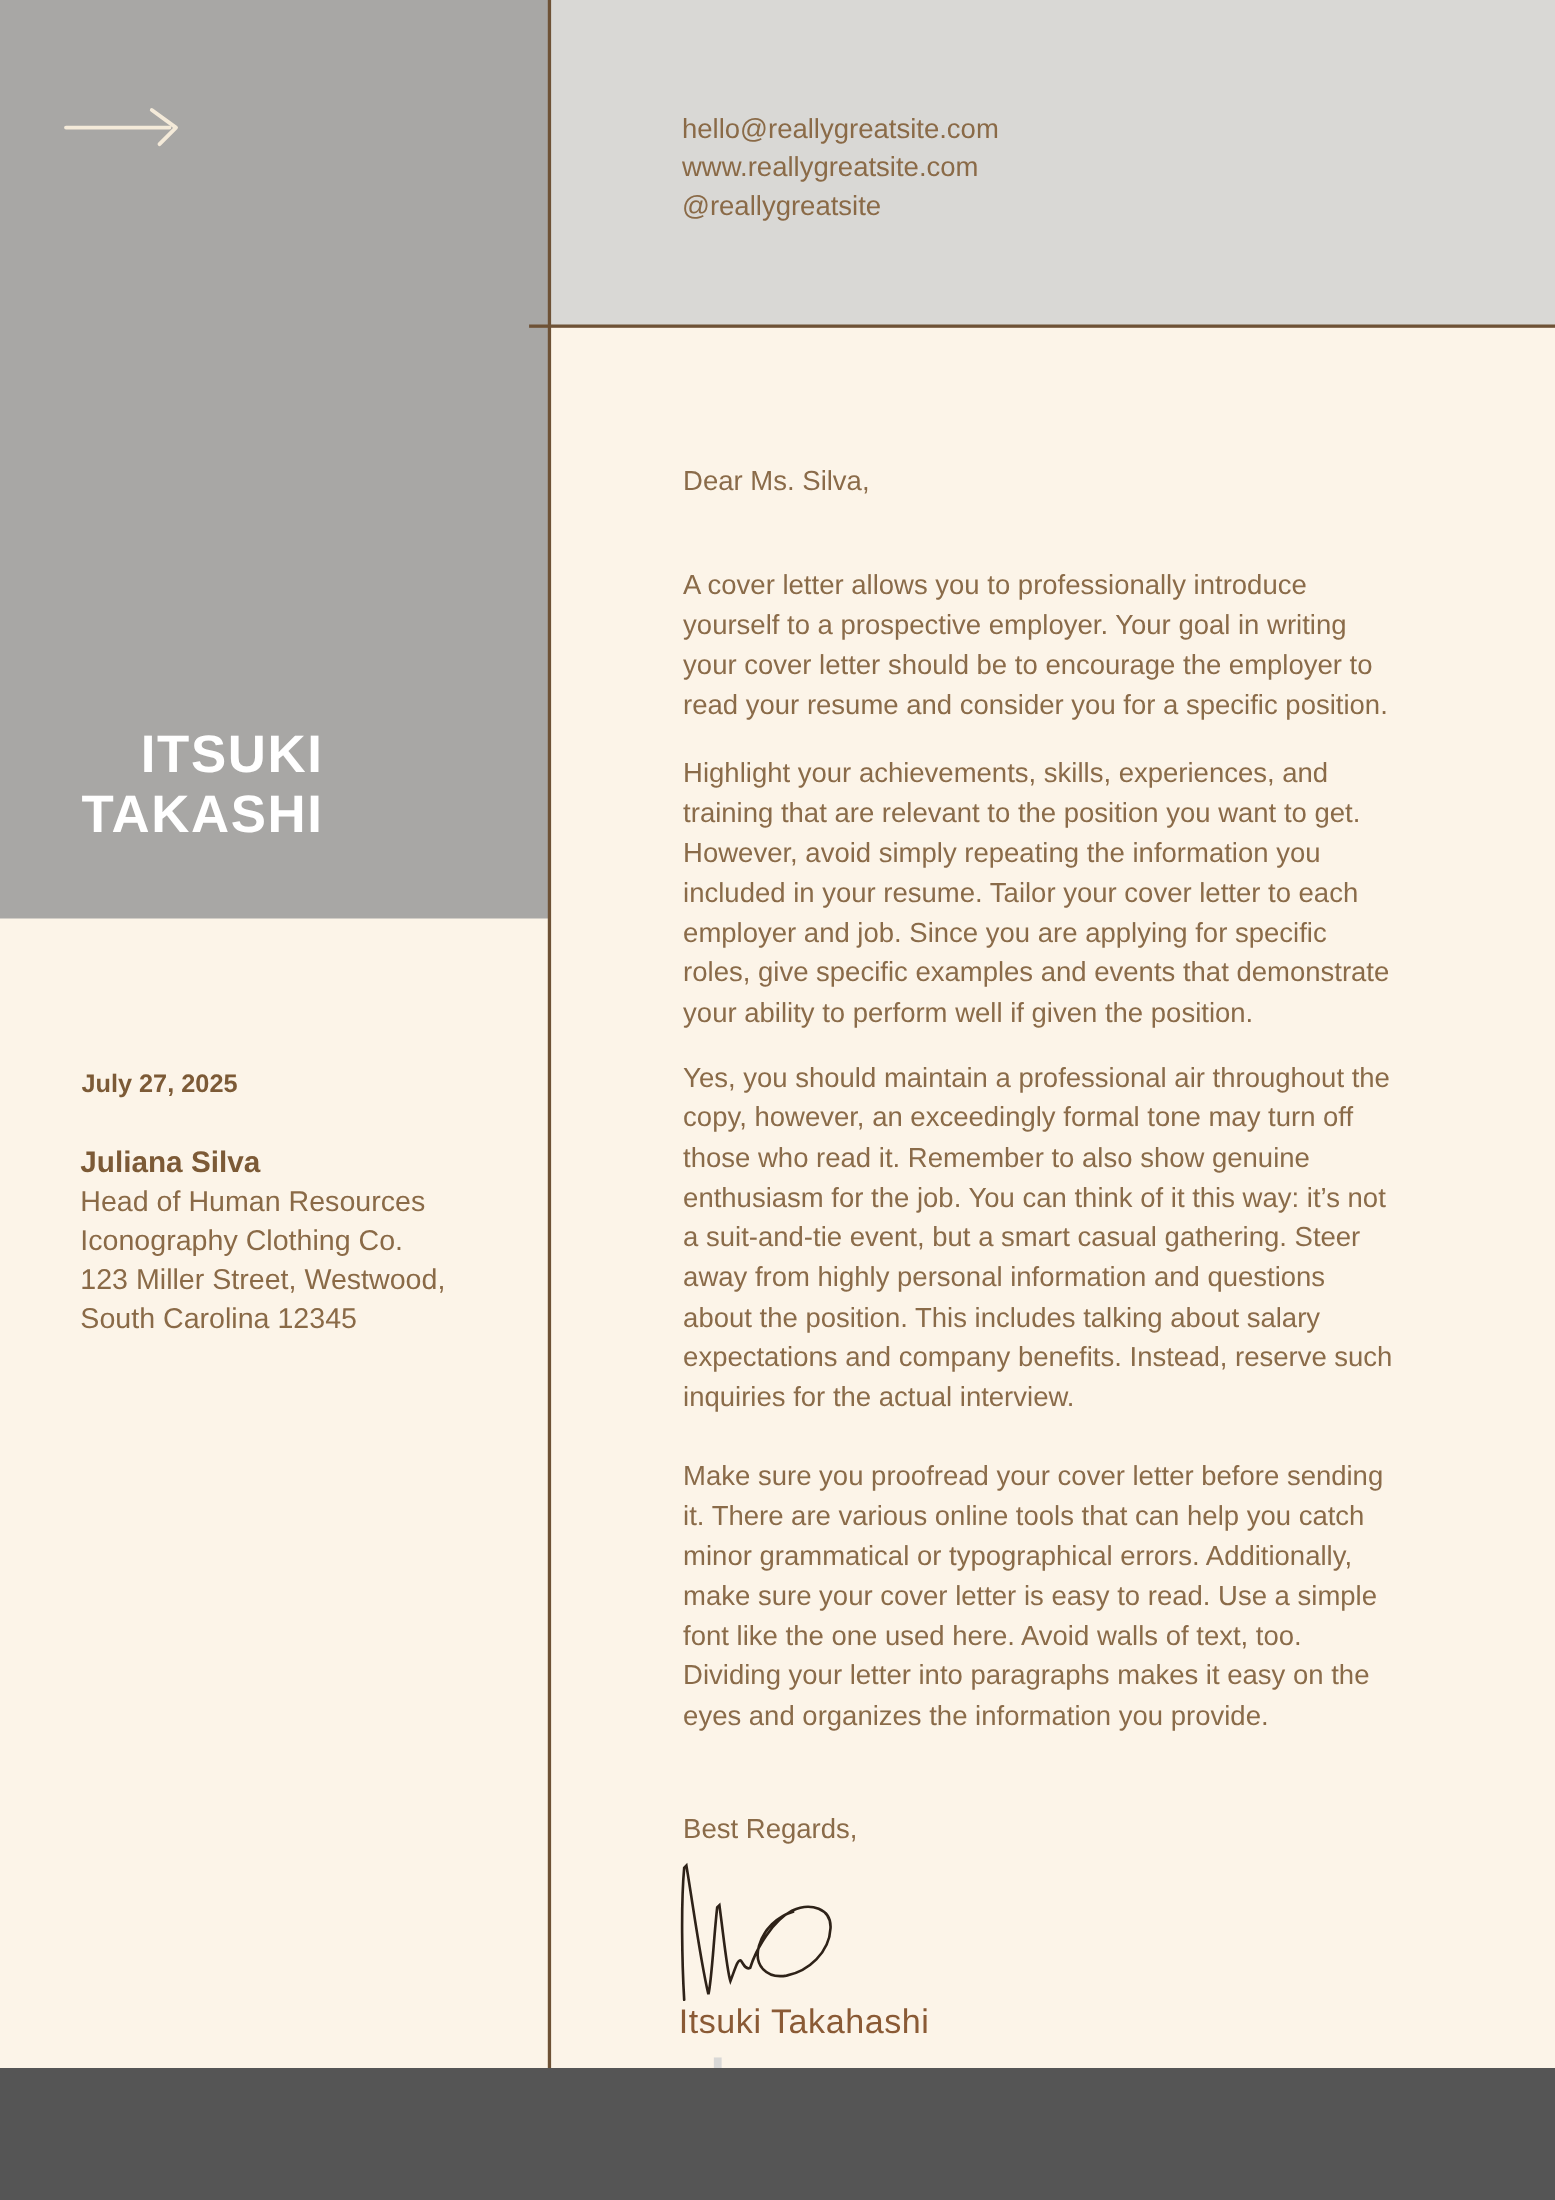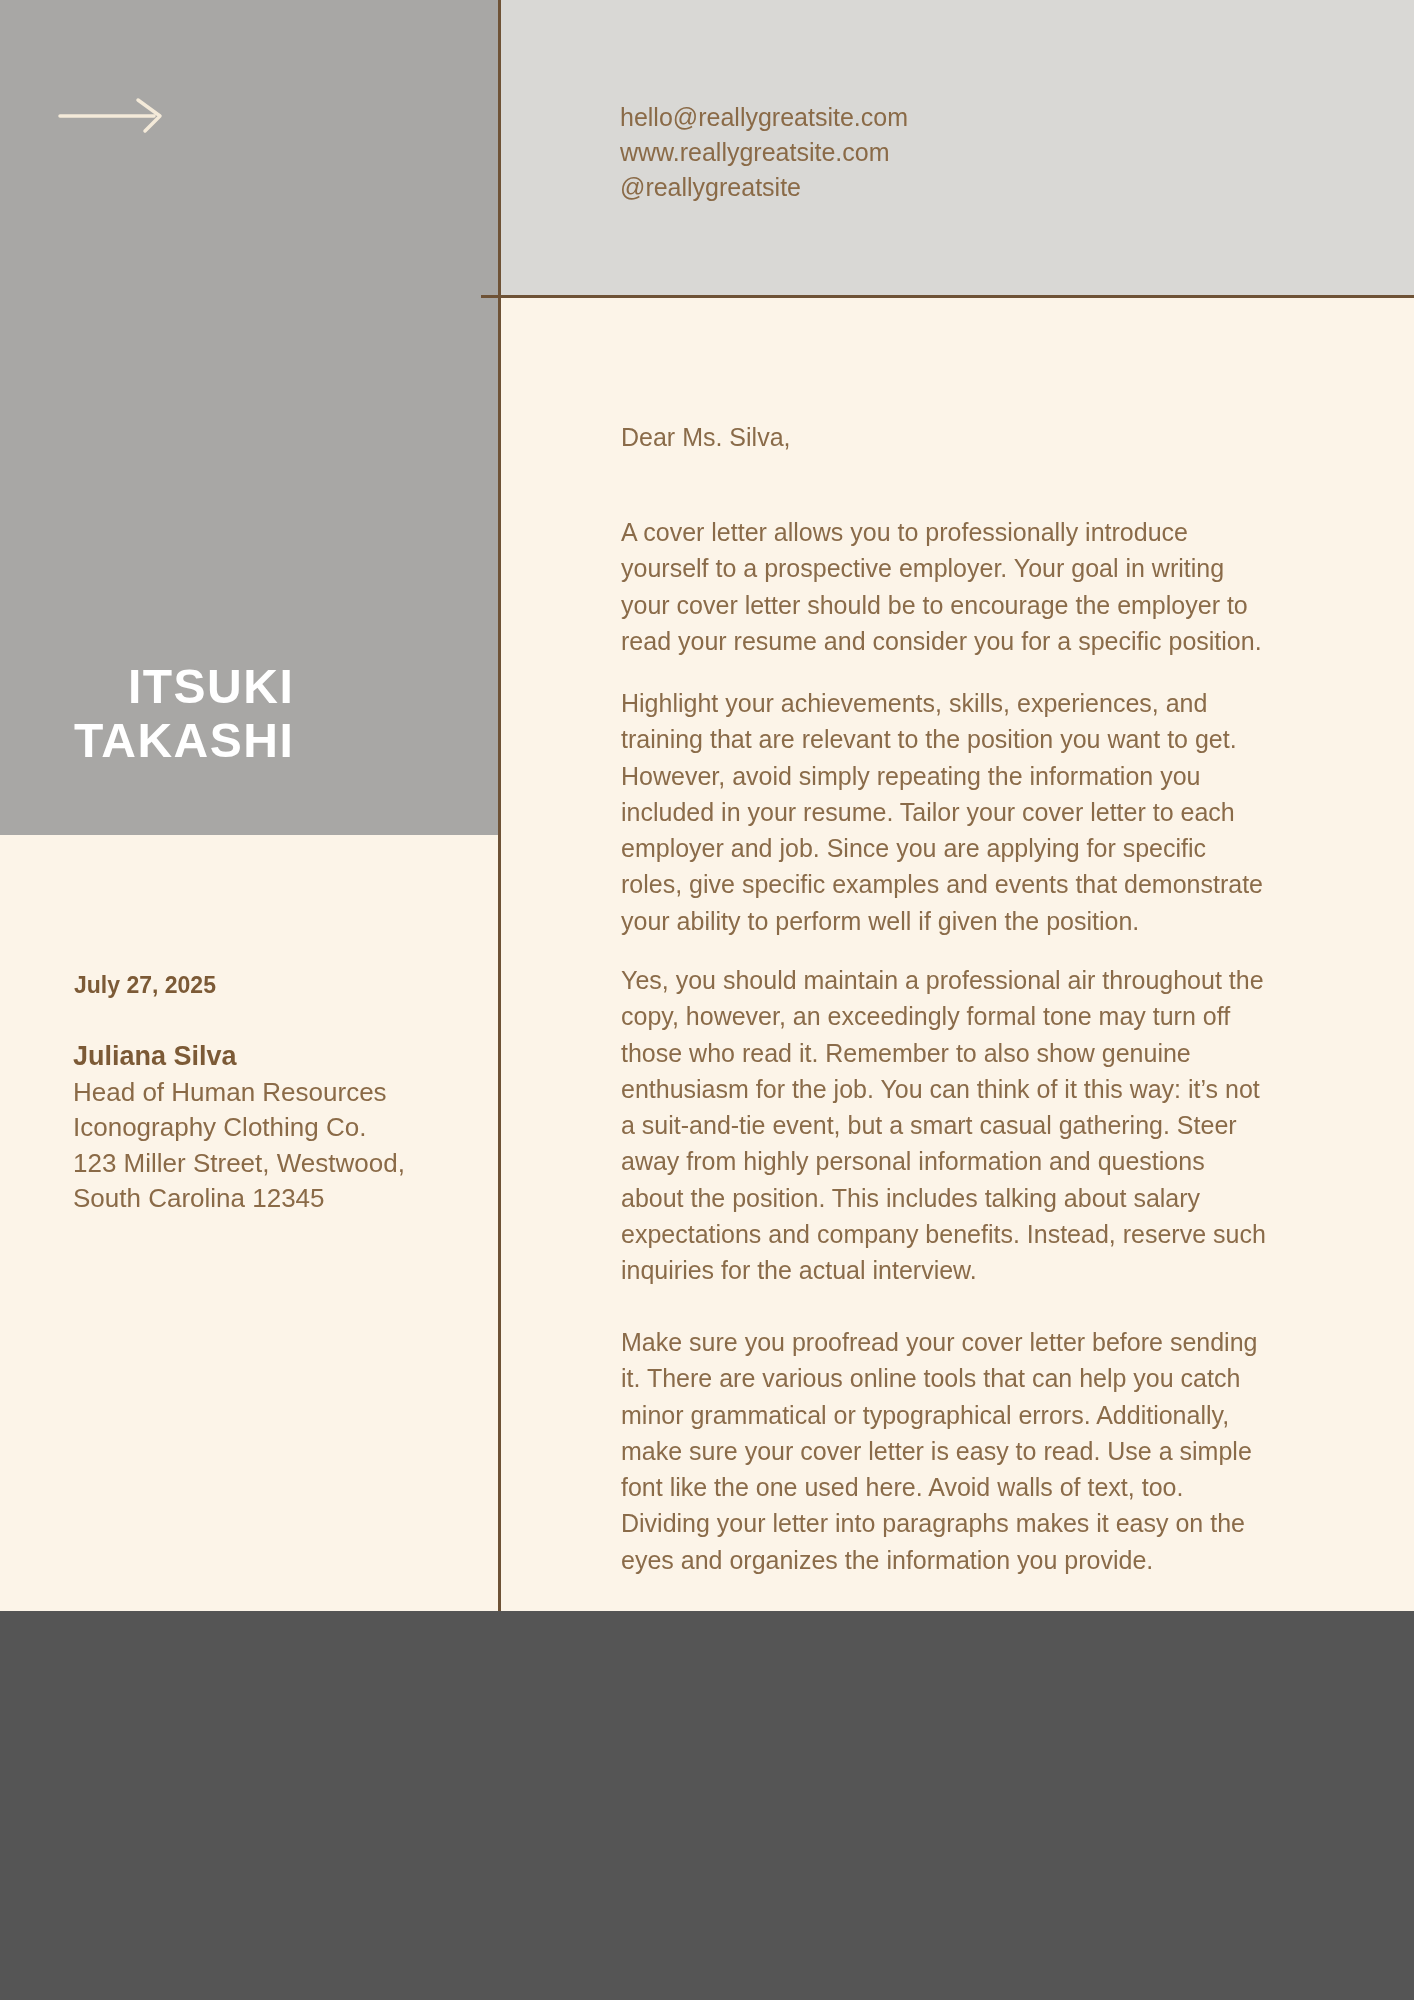--- a/index.html
+++ b/index.html
@@ -3,21 +3,21 @@
 <meta charset="utf-8">
 <style>
   html,body{margin:0;padding:0;}
   body{
     font-family:"Liberation Sans", sans-serif;
     background:#555;
   }
   .page{
     position:relative;
     width:1414px;
-    height:1611px;
+    height:1880px;
     margin:0 auto;
     background:#fcf4e8;
     overflow:hidden;
   }
   
   .sidebar-box{
     position:absolute;left:0;top:0;width:500px;height:835px;
     background:#a8a7a5;
   }
   .header-box{

